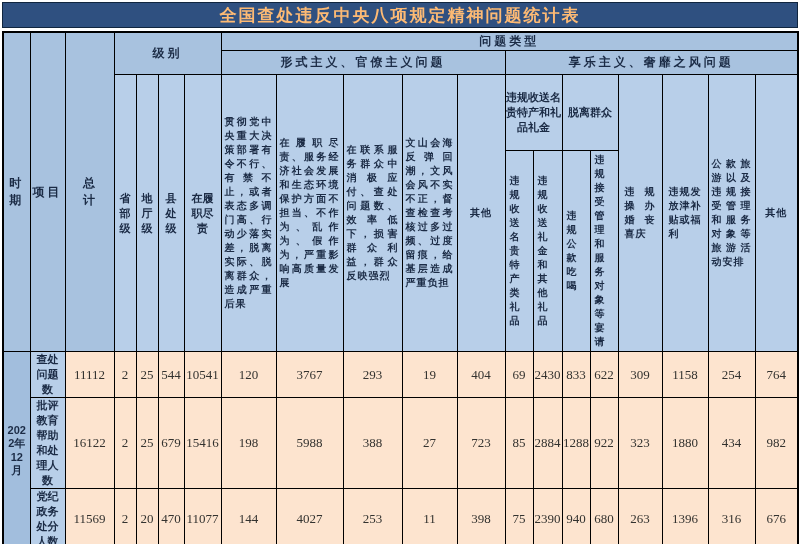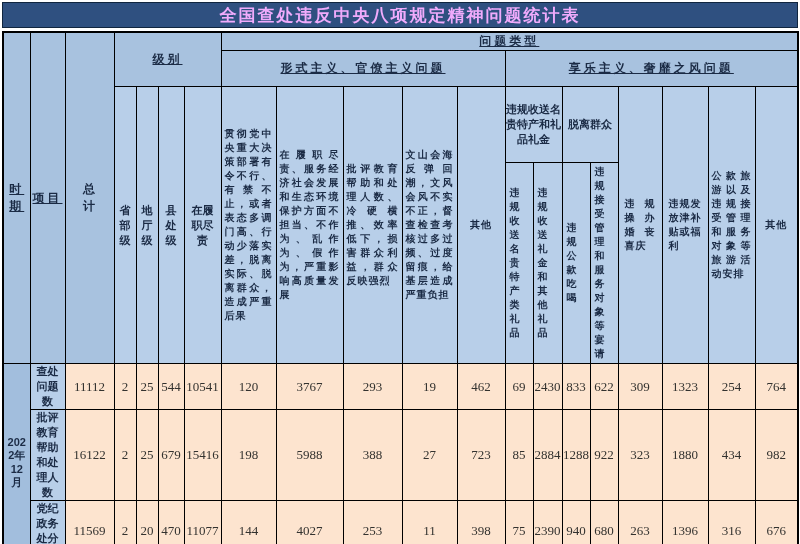--- a/index.html
+++ b/index.html
@@ -12,21 +12,21 @@
   .page {
     width: 800px; height: 544px;
     padding: 2px 2px 0 2px;
     background: #fff;
   }
   
   .title-bar {
     height: 26px;
     background: #2f5080;
     border: 1px solid #10253f;
-    color: #f0abfc;
+    color: #fdba74;
     font-size: 17px;
     font-weight: bold;
     letter-spacing: 2px;
     text-align: center;
     line-height: 25px;
     margin-bottom: 3px;
   }
   
   table.stats {
     width: 796px;
@@ -41,27 +41,27 @@
     vertical-align: middle;
     word-break: break-all;
   }
   
   col.c1{width:27px} col.c2{width:35px} col.c3{width:49px}
   col.c4{width:22px} col.c5{width:22px} col.c6{width:26px} col.c7{width:37px}
   col.c8{width:55px} col.c9{width:67px} col.c10{width:59px} col.c11{width:55px} col.c12{width:48px}
   col.c13{width:28px} col.c14{width:29px} col.c15{width:28px} col.c16{width:28px}
   col.c17{width:44px} col.c18{width:46px} col.c19{width:47px} col.c20{width:43px}
   
-  .hr1{height:15px} .hr2{height:36px} .hr3{height:76px} .hr4{height:102px}
+  .hr1{height:15px} .hr2{height:24px} .hr3{height:76px} .hr4{height:102px}
   thead th {
     background: #a8c2df;
     font-size: 12px;
     font-weight: bold;
   }
-  thead th.group { letter-spacing: 3px; text-decoration: underline; }
+  thead th.group { letter-spacing: 3px; }
   thead th.leaf {
     background: #b8cfe9;
     font-size: 11px;
     letter-spacing: 0;
   }
   thead th.lvl { padding: 0 2px; }
   thead th.desc {
     background: #b8cfe9;
     font-size: 10px;
     font-weight: bold;
@@ -140,21 +140,21 @@
         <th colspan="5" class="group">形式主义、官僚主义问题</th>
         <th colspan="8" class="group">享乐主义、奢靡之风问题</th>
       </tr>
       <tr class="hr3">
         <th rowspan="2" class="leaf lvl">省部级</th>
         <th rowspan="2" class="leaf lvl">地厅级</th>
         <th rowspan="2" class="leaf lvl">县处级</th>
         <th rowspan="2" class="leaf lvl">在履职尽责</th>
         <th rowspan="2" class="desc">贯彻党中央重大决策部署有令不行、有禁不止，或者表态多调门高、行动少落实差，脱离实际、脱离群众，造成严重后果</th>
         <th rowspan="2" class="desc">在履职尽责、服务经济社会发展和生态环境保护方面不担当、不作为、乱作为、假作为，严重影响高质量发展</th>
-        <th rowspan="2" class="desc">批评教育帮助和处理人数、冷硬横推、效率低下，损害群众利益，群众反映强烈</th>
+        <th rowspan="2" class="desc">在联系服务群众中消极应付、查处问题数、效率低下，损害群众利益，群众反映强烈</th>
         <th rowspan="2" class="desc">文山会海反弹回潮，文风会风不实不正，督查检查考核过多过频、过度留痕，给基层造成严重负担</th>
         <th rowspan="2" class="desc" style="text-align:center">其他</th>
         <th colspan="2" class="leaf">违规收送名贵特产和礼品礼金</th>
         <th colspan="2" class="leaf">脱离群众</th>
         <th rowspan="2" class="desc pad-col">违规操办婚丧喜庆</th>
         <th rowspan="2" class="desc pad-col">违规发放津补贴或福利</th>
         <th rowspan="2" class="desc">公款旅游以及违规接受管理和服务对象等旅游活动安排</th>
         <th rowspan="2" class="desc" style="text-align:center">其他</th>
       </tr>
       <tr class="hr4">
@@ -170,27 +170,27 @@
           <th class="item-cell">查处问题数</th>
           <td class="value-cell">11112</td>
           <td class="value-cell">2</td>
           <td class="value-cell">25</td>
           <td class="value-cell">544</td>
           <td class="value-cell">10541</td>
           <td class="value-cell">120</td>
           <td class="value-cell">3767</td>
           <td class="value-cell">293</td>
           <td class="value-cell">19</td>
-          <td class="value-cell">462</td>
+          <td class="value-cell">404</td>
           <td class="value-cell">69</td>
           <td class="value-cell">2430</td>
           <td class="value-cell">833</td>
           <td class="value-cell">622</td>
           <td class="value-cell">309</td>
-          <td class="value-cell">1323</td>
+          <td class="value-cell">1158</td>
           <td class="value-cell">254</td>
           <td class="value-cell">764</td>
         </tr>
         <tr>
           <th class="item-cell">批评教育帮助和处理人数</th>
           <td class="value-cell">16122</td>
           <td class="value-cell">2</td>
           <td class="value-cell">25</td>
           <td class="value-cell">679</td>
           <td class="value-cell">15416</td>

